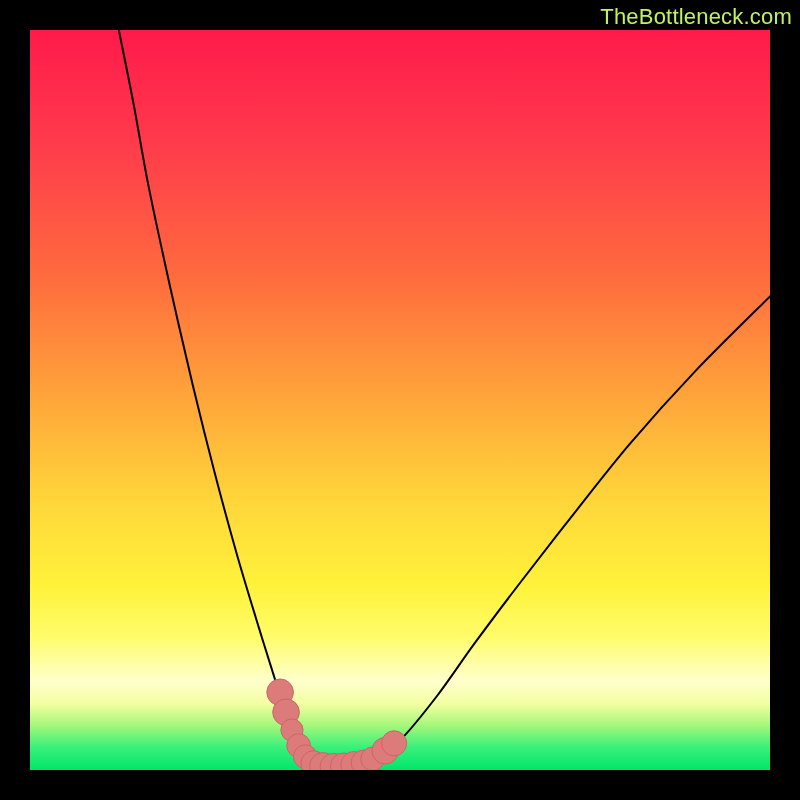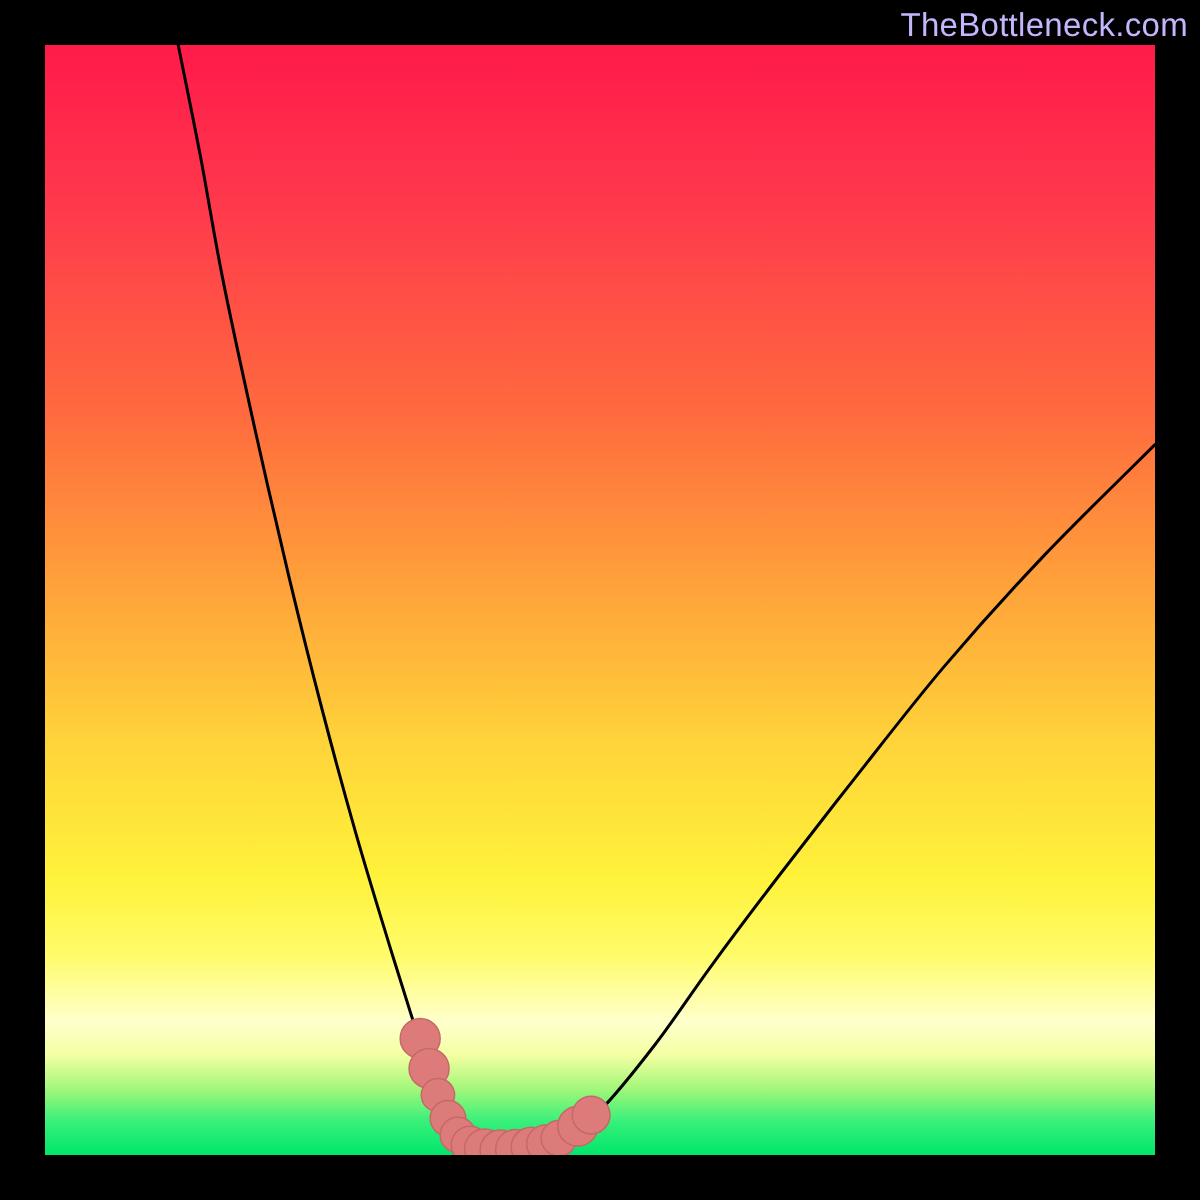--- a/index.html
+++ b/index.html
@@ -37,21 +37,21 @@
       #f3ffa2 91%,
       #a4f77a 94%,
       #37f07a 97%,
       #00e66b 100%
     );
   }
   .watermark {
     position: absolute;
     top: 4px;
     right: 8px;
-    color: #c4b5fd;
+    color: #bef264;
     font-size: 22px;
     font-weight: 500;
     letter-spacing: 0.2px;
     user-select: none;
   }
   svg.curves {
     position: absolute;
     left: 0;
     top: 0;
     width: 740px;

